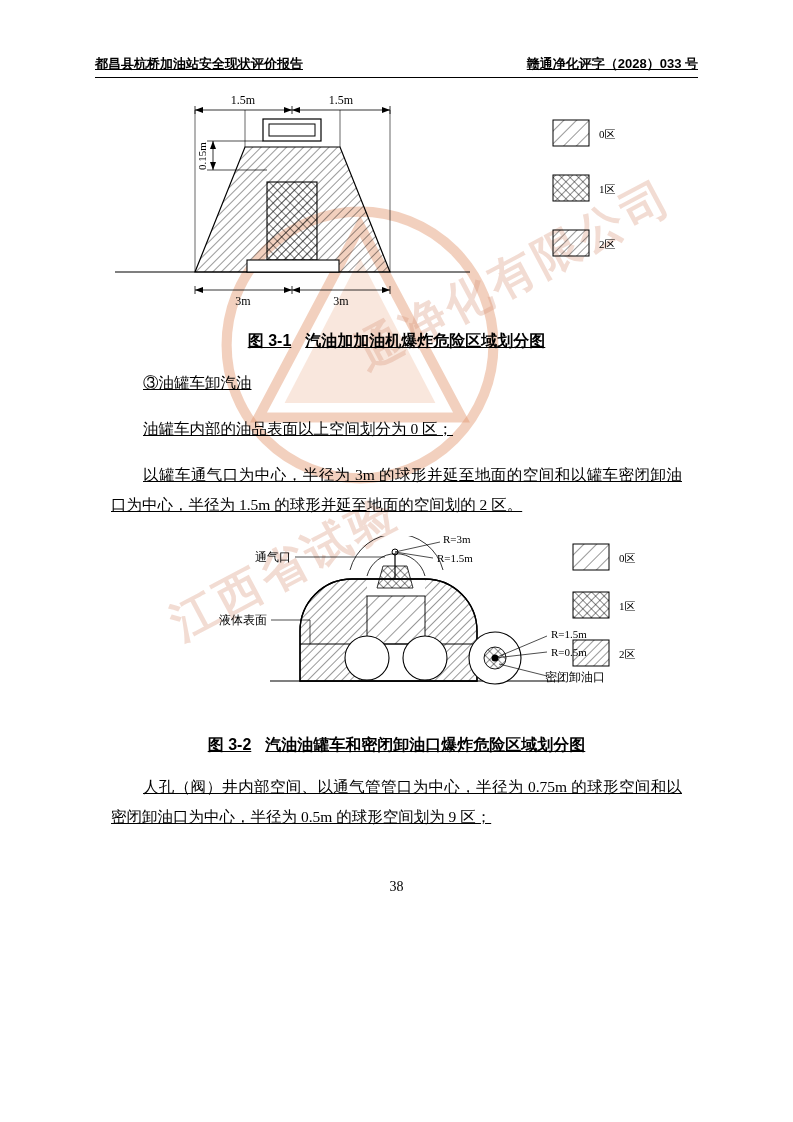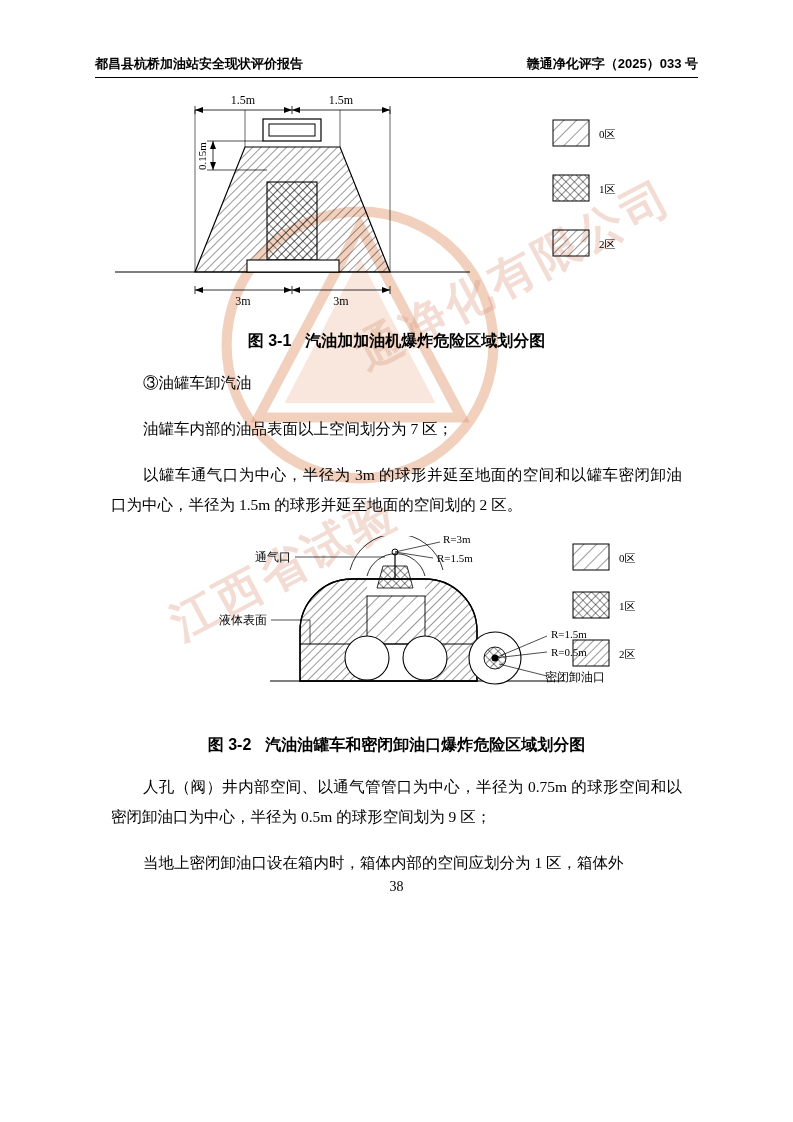--- a/index.html
+++ b/index.html
@@ -10,20 +10,21 @@
     color:#000;
     position:relative;
     overflow:hidden;
   }
   .page{
     position:absolute;
     left:0;top:0;
     width:793px;height:932px;
     box-sizing:border-box;
     padding:55px 95px 52px 95px;
+    text-decoration:underline;
   }
 
   
   .watermark{
     position:absolute;
     left:0;top:0;width:793px;height:1122px;
     pointer-events:none;
     z-index:0;
     overflow:hidden;
   }
@@ -115,21 +116,21 @@
     <path d="M100 40 L152 140 L48 140 Z" fill="rgba(231,160,120,0.25)"></path>
   </svg>
   <div class="wm-text wm1">通净化有限公司</div>
   <div class="wm-text wm2">江西省试验</div>
 </div>
 
 <div class="page">
 
   <div class="header">
     <div class="left">都昌县杭桥加油站安全现状评价报告</div>
-    <div class="right">赣通净化评字（2025）033 号</div>
+    <div class="right">赣通净化评字（2028）033 号</div>
   </div>
   <div class="header-rule"></div>
 
   <div class="content">
 
     <div class="figure">
       <svg width="603" height="225" viewBox="0 0 603 225">
         <defs>
           <pattern id="p-diag-sparse" width="9" height="9" patternUnits="userSpaceOnUse" patternTransform="rotate(45)">
             <line x1="0" y1="0" x2="0" y2="9" stroke="#000" stroke-width="0.8"></line>
@@ -195,21 +196,21 @@
         <rect x="458" y="138" width="36" height="26" fill="url(#p-diag-dense)" stroke="#000" stroke-width="1"></rect>
         <text x="504" y="156" font-family="Liberation Serif, serif" font-size="11">2区</text>
       </svg>
     </div>
 
     <div class="figcap">
       <span class="num">图 3-1</span><span>汽油加加油机爆炸危险区域划分图</span>
     </div>
 
     <p class="body indent">③油罐车卸汽油</p>
-    <p class="body indent">油罐车内部的油品表面以上空间划分为 7 区；</p>
+    <p class="body indent">油罐车内部的油品表面以上空间划分为 0 区；</p>
     <p class="body indent">以罐车通气口为中心，半径为 3m 的球形并延至地面的空间和以罐车密闭卸油口为中心，半径为 1.5m 的球形并延至地面的空间划的 2 区。</p>
 
     <div class="figure">
       <svg width="603" height="185" viewBox="0 0 603 185">
 
         <line x1="175" y1="145" x2="470" y2="145" stroke="#000" stroke-width="1.2"></line>
 
         <path d="M205 145 L205 95 A52 52 0 0 1 257 43 L330 43 A52 52 0 0 1 382 95 L382 145 Z" fill="#fff" stroke="#000" stroke-width="1.3"></path>
 
         <path d="M205 145 L205 95 A52 52 0 0 1 257 43 L272 43 L272 145 Z" fill="url(#p-diag-dense)" stroke="none"></path>
@@ -261,18 +262,17 @@
         <rect x="478" y="104" width="36" height="26" fill="url(#p-diag-dense)" stroke="#000" stroke-width="1"></rect>
         <text x="524" y="122" font-family="Liberation Serif, serif" font-size="11">2区</text>
       </svg>
     </div>
 
     <div class="figcap">
       <span class="num">图 3-2</span><span>汽油油罐车和密闭卸油口爆炸危险区域划分图</span>
     </div>
 
     <p class="body indent">人孔（阀）井内部空间、以通气管管口为中心，半径为 0.75m 的球形空间和以密闭卸油口为中心，半径为 0.5m 的球形空间划为 9 区；</p>
-    <p class="body indent">当地上密闭卸油口设在箱内时，箱体内部的空间应划分为 1 区，箱体外</p>
 
   </div>
 
   <div class="page-num">38</div>
 </div>
 
 </body></html>

